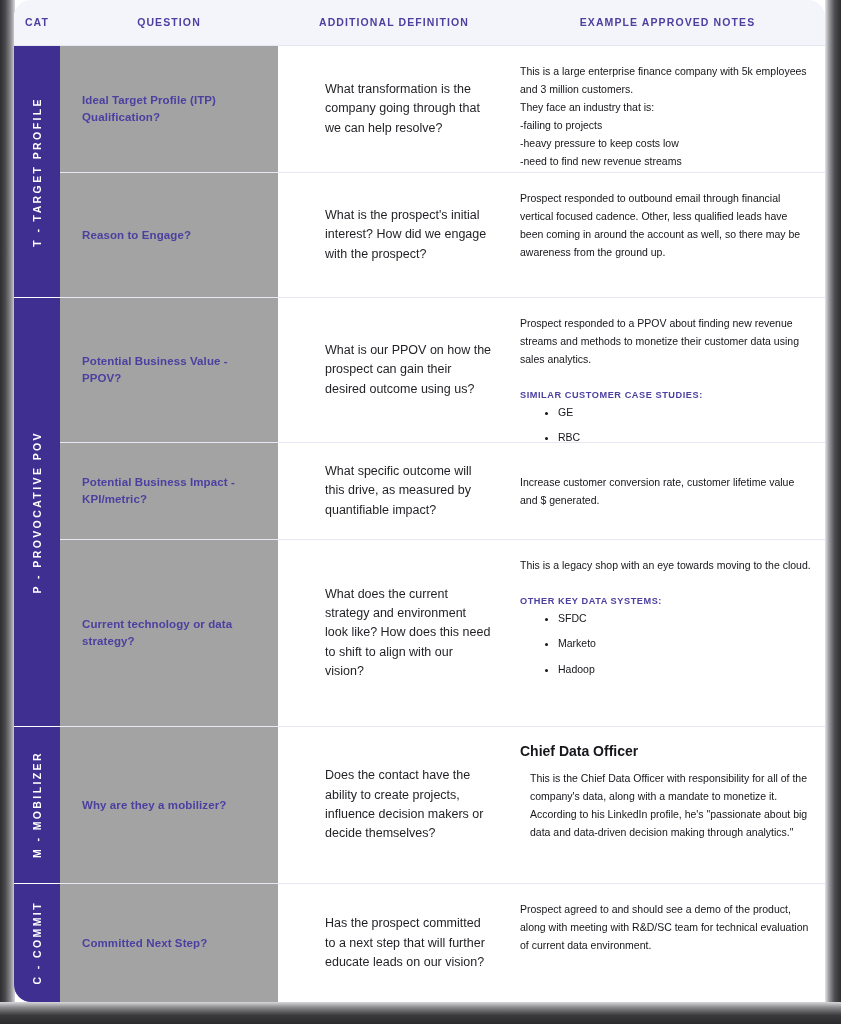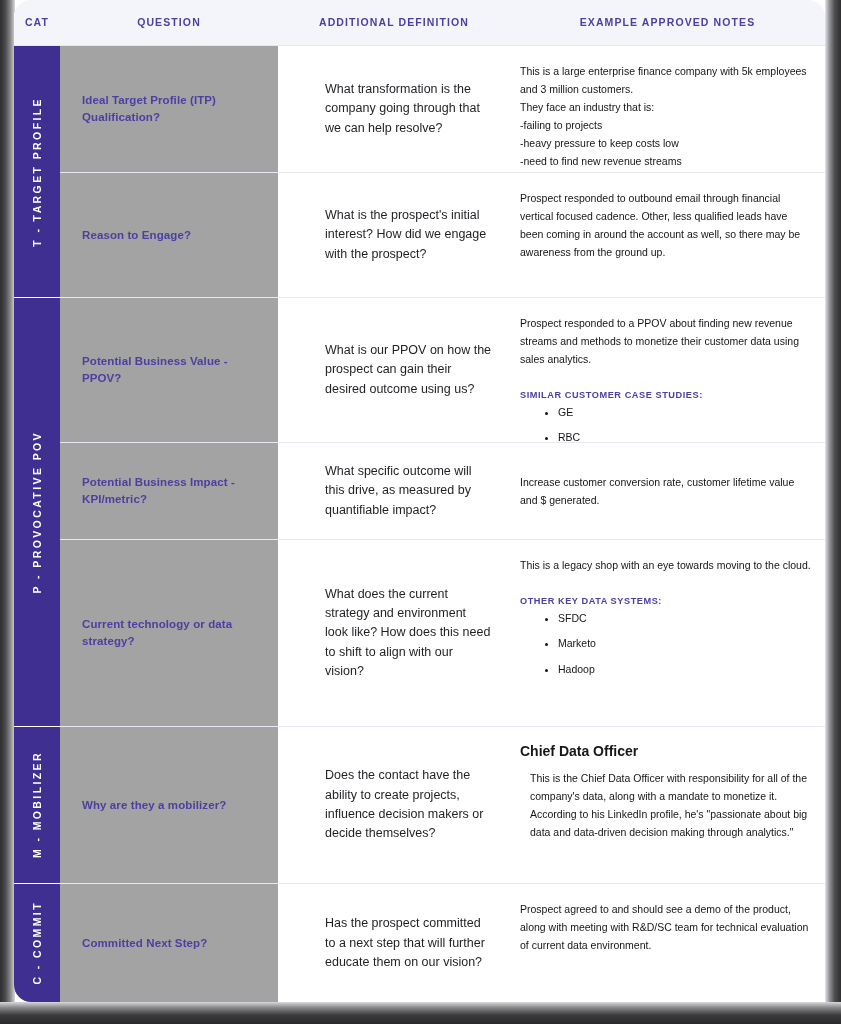--- a/index.html
+++ b/index.html
@@ -338,21 +338,21 @@
                 <div class="notes-text">This is the Chief Data Officer with responsibility for all of the company's data, along with a mandate to monetize it. According to his LinkedIn profile, he's "passionate about big data and data-driven decision making through analytics."</div>
               </div>
             </div>
           </div>
         </div>
         <div class="row no-border" style="top: 838px; height: 119px;">
           <div class="cell-question">
             <div class="cell-question-text">Committed Next Step?</div>
           </div>
           <div class="cell-def">
-            <div class="cell-def-text">Has the prospect committed to a next step that will further educate them on our vision?</div>
+            <div class="cell-def-text">Has the prospect committed to a next step that will further educate leads on our vision?</div>
           </div>
           <div class="cell-notes align-top">
             <div>
               <div>
                 <div class="notes-text">Prospect agreed to and should see a demo of the product, along with meeting with R&amp;D/SC team for technical evaluation of current data environment.</div>
               </div>
             </div>
           </div>
         </div>
       </div>

